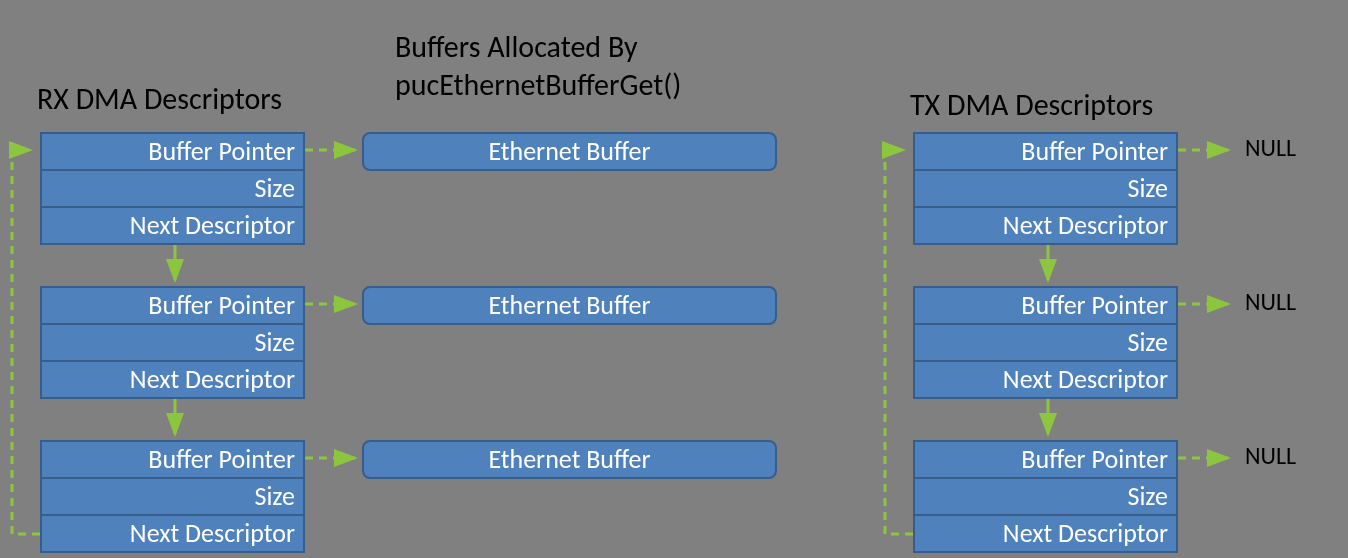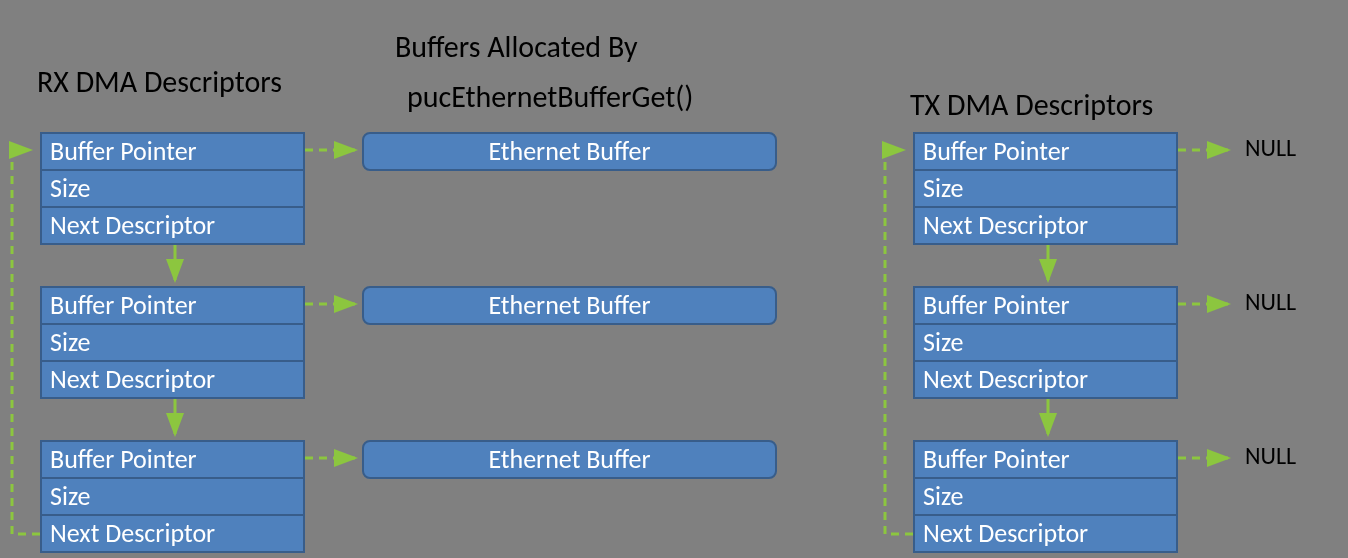--- a/index.html
+++ b/index.html
@@ -20,38 +20,39 @@
     line-height: 1.1;
   }
   .box {
     position: absolute;
     background: #4f81bd;
     border: 2px solid #385d8a;
     color: #fff;
     font-size: 26px;
     padding: 1px 8px 2px 8px;
     box-sizing: border-box;
+    text-align: right;
   }
   .buf-box {
     text-align: center;
     border-radius: 8px;
   }
   .null-label {
     position: absolute;
     color: #000;
     font-size: 24px;
     font-weight: 400;
   }
 </style>
 </head>
 <body>
 
-<div class="heading" style="left:37px; top:65px;">RX DMA Descriptors</div>
+<div class="heading" style="left:37px; top:82px;">RX DMA Descriptors</div>
 <div class="heading" style="left:395px; top:30px;">Buffers Allocated By</div>
-<div class="heading" style="left:395px; top:80px;margin-left:12px;">pucEthernetBufferGet()</div>
+<div class="heading" style="left:395px; top:68px;">pucEthernetBufferGet()</div>
 <div class="heading" style="left:910px; top:88px;">TX DMA Descriptors</div>
 
 <svg width="1348" height="558" style="position:absolute;left:0;top:0;pointer-events:none;">
   <defs>
     <marker id="arrowGreen" markerWidth="10" markerHeight="10" refX="7" refY="3" orient="auto" markerUnits="strokeWidth">
       <path d="M0,0 L8,3 L0,6 Z" fill="#8cc63f"></path>
     </marker>
   </defs>
 
   <line x1="305" y1="150" x2="355" y2="150" stroke="#8cc63f" stroke-width="3" stroke-dasharray="8,6" marker-end="url(#arrowGreen)"></line>

